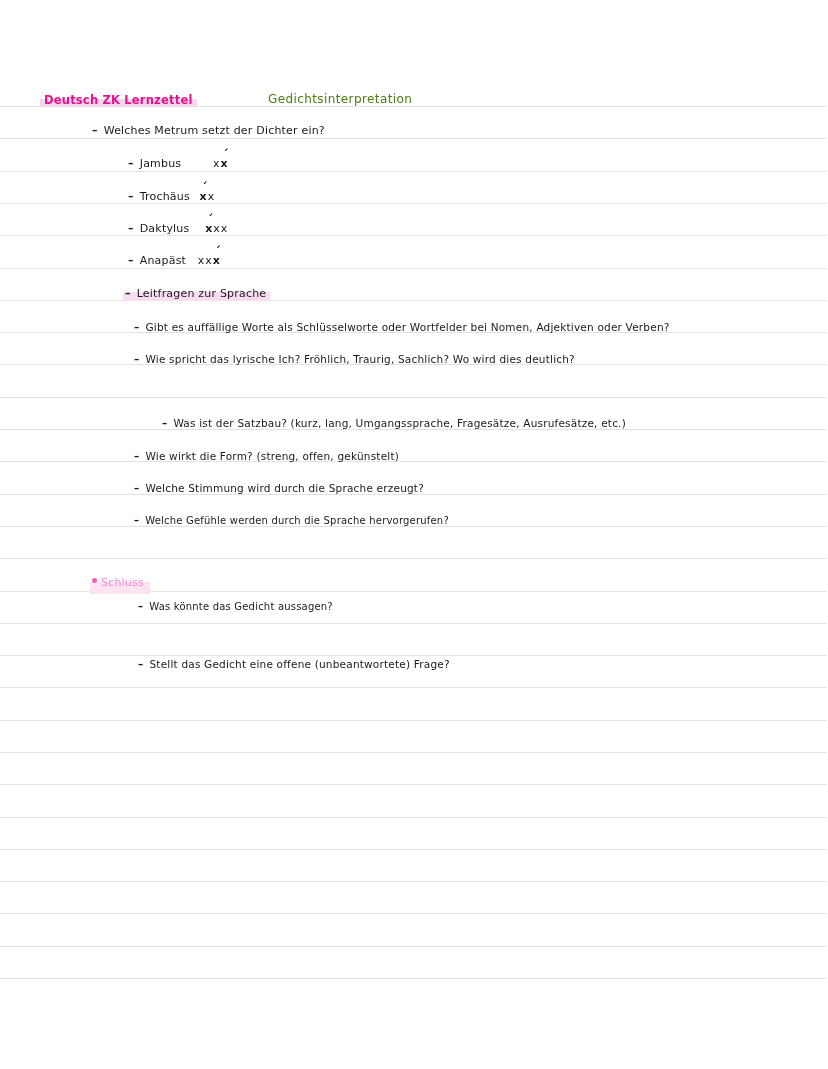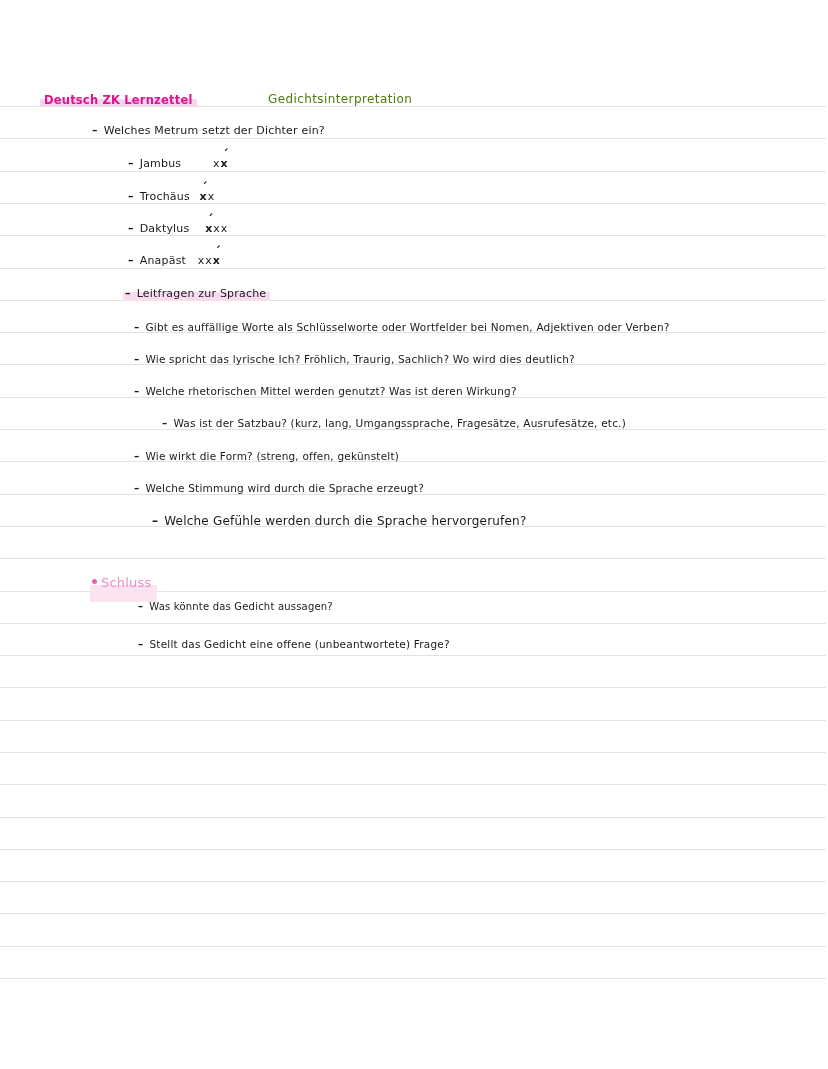--- a/index.html
+++ b/index.html
@@ -47,22 +47,22 @@
       color: #4d7c0f;
       font-size: 12px;
       letter-spacing: 0.4px;
     }
     .section-highlight {
       padding: 0 4px 0 2px;
       background: linear-gradient(to bottom, transparent 35%, #f9dcef 35%, #f9dcef 100%);
     }
     .section-pink {
       color: #f08ac8;
-      font-size: 13px;
-      padding: 0 6px 12px 2px;
+      font-size: 11px;
+      padding: 0 6px 4px 2px;
       background: linear-gradient(to bottom, transparent 35%, #fbe3f2 35%, #fbe3f2 100%);
     }
     .bullet-dot {
       display: inline-block;
       width: 5px; height: 5px;
       border-radius: 50%;
       background: #ee5fb4;
       margin-right: 4px;
       vertical-align: 3px;
     }
@@ -164,40 +164,37 @@
   <div class="txt section-highlight" style="left:104px; top:287px;margin-left:19px;">
     <span class="dash">–</span><span>Leitfragen zur Sprache</span>
   </div>
 
   <div class="txt" style="left:134px; top:320px; font-size:10.5px;">
     <span class="dash">–</span><span>Gibt es auffällige Worte als Schlüsselworte oder Wortfelder bei Nomen, Adjektiven oder Verben?</span>
   </div>
   <div class="txt" style="left:134px; top:352px; font-size:10.5px;">
     <span class="dash">–</span><span>Wie spricht das lyrische Ich? Fröhlich, Traurig, Sachlich? Wo wird dies deutlich?</span>
   </div>
-  <div class="txt" style="left:134px; top:384px; font-size:10.5px;">
-    <span class="dash">–</span><span>Welche rhetorischen Mittel werden genutzt? Was ist deren Wirkung?</span>
-  </div>
   <div class="txt" style="left:134px; top:416px; font-size:10.5px;margin-left:28px;">
     <span class="dash">–</span><span>Was ist der Satzbau? (kurz, lang, Umgangssprache, Fragesätze, Ausrufesätze, etc.)</span>
   </div>
   <div class="txt" style="left:134px; top:449px; font-size:10.5px;">
     <span class="dash">–</span><span>Wie wirkt die Form? (streng, offen, gekünstelt)</span>
   </div>
   <div class="txt" style="left:134px; top:481px; font-size:10.5px;">
     <span class="dash">–</span><span>Welche Stimmung wird durch die Sprache erzeugt?</span>
   </div>
-  <div class="txt" style="left:152px; top:514px; font-size:12px;">
+  <div class="txt" style="left:134px; top:514px; font-size:10px;">
     <span class="dash">–</span><span>Welche Gefühle werden durch die Sprache hervorgerufen?</span>
   </div>
 
   <div class="txt section-pink" style="left:90px; top:576px;">
     <span class="bullet-dot"></span><span>Schluss</span>
   </div>
 
   <div class="txt" style="left:138px; top:600px; font-size:10px;">
     <span class="dash">–</span><span>Was könnte das Gedicht aussagen?</span>
   </div>
-  <div class="txt" style="left:138px; top:637px; font-size:10.5px;">
+  <div class="txt" style="left:138px; top:657px; font-size:10.5px;">
     <span class="dash">–</span><span>Stellt das Gedicht eine offene (unbeantwortete) Frage?</span>
   </div>
 
 </div>
 
 </body></html>

